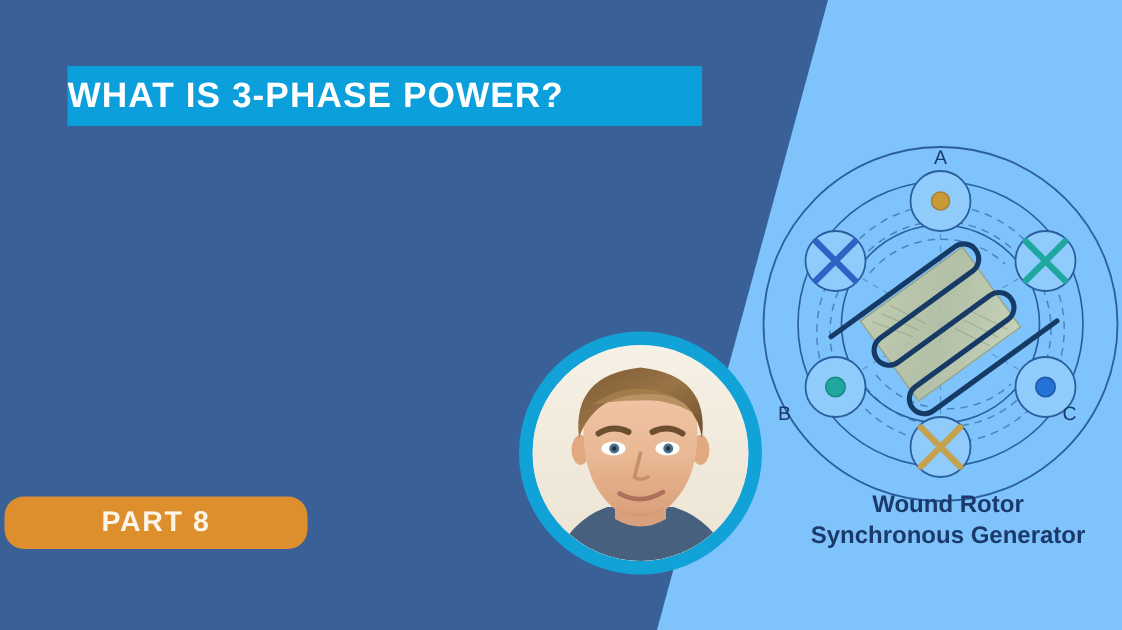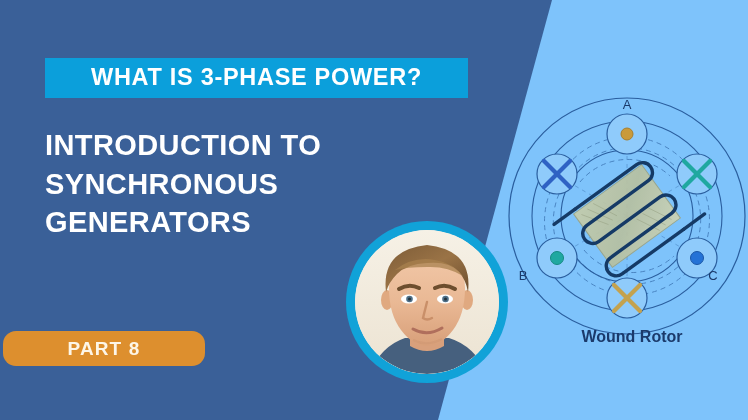--- a/index.html
+++ b/index.html
@@ -24,27 +24,26 @@
   .bg-right {
     position: absolute;
     inset: 0;
     background: #7ec3fb;
     clip-path: polygon(552px 0px, 748px 0px, 748px 420px, 438px 420px);
   }
   
   .kicker {
     position: absolute;
     left: 45px;
-    top: 58px;
+    top: 44px;
     width: 423px;
     height: 40px;
     background: #0b9fdb;
     display: flex;
     align-items: center;
-    justify-content: center;
   }
   .kicker-text {
     color: #ffffff;
     font-size: 23.5px;
     font-weight: bold;
     letter-spacing: 0.7px;
     line-height: 1;
     white-space: nowrap;
   }
   
@@ -129,25 +128,20 @@
 
 <div id="slide">
 
   <div class="bg-left"></div>
   <div class="bg-right"></div>
 
   <div class="kicker">
     <span class="kicker-text">WHAT IS 3-PHASE POWER?</span>
   </div>
 
-  <div class="headline">
-    <div>INTRODUCTION TO</div>
-    <div>SYNCHRONOUS</div>
-    <div>GENERATORS</div>
-  </div>
 
   <div class="part-badge">
     <span class="part-badge-text">PART 8</span>
   </div>
 
   <div class="portrait">
     <div class="portrait-inner">
       <svg width="144" height="144" viewBox="0 0 144 144">
         <defs>
           <clipPath id="pclip">
@@ -293,15 +287,16 @@
       </g>
 
       <text x="130" y="21" text-anchor="middle" font-family="Liberation Sans, sans-serif" font-size="13" fill="#1b3a6b">A</text>
       <text x="26" y="192" text-anchor="middle" font-family="Liberation Sans, sans-serif" font-size="13" fill="#1b3a6b">B</text>
       <text x="216" y="192" text-anchor="middle" font-family="Liberation Sans, sans-serif" font-size="13" fill="#1b3a6b">C</text>
     </svg>
   </div>
 
   <div class="caption">
     <div>Wound Rotor</div>
+    <div>Synchronous Generator</div>
   </div>
 
 </div>
 
 </body></html>

